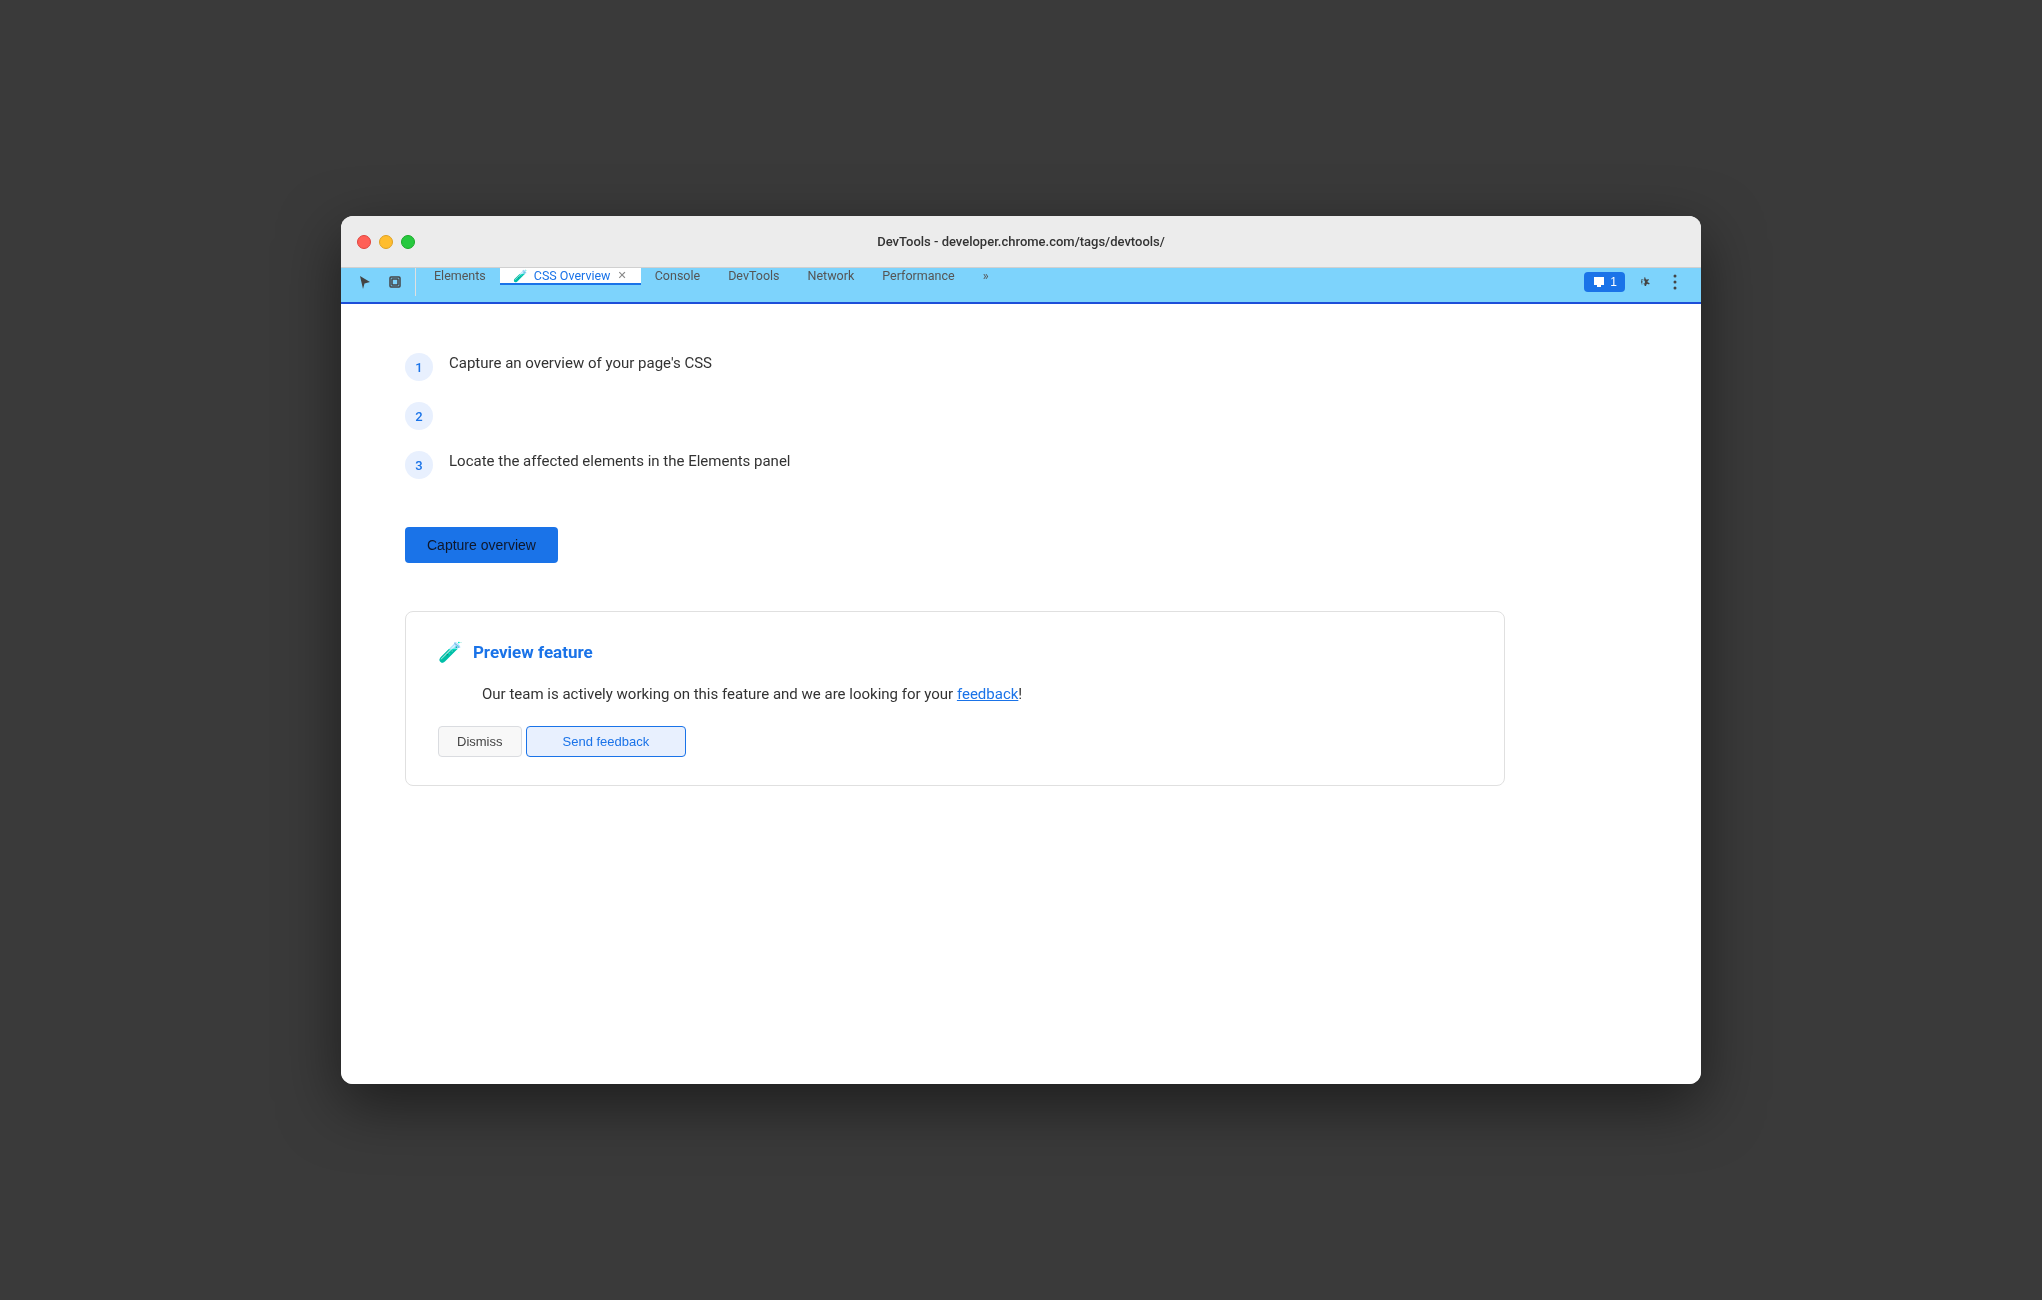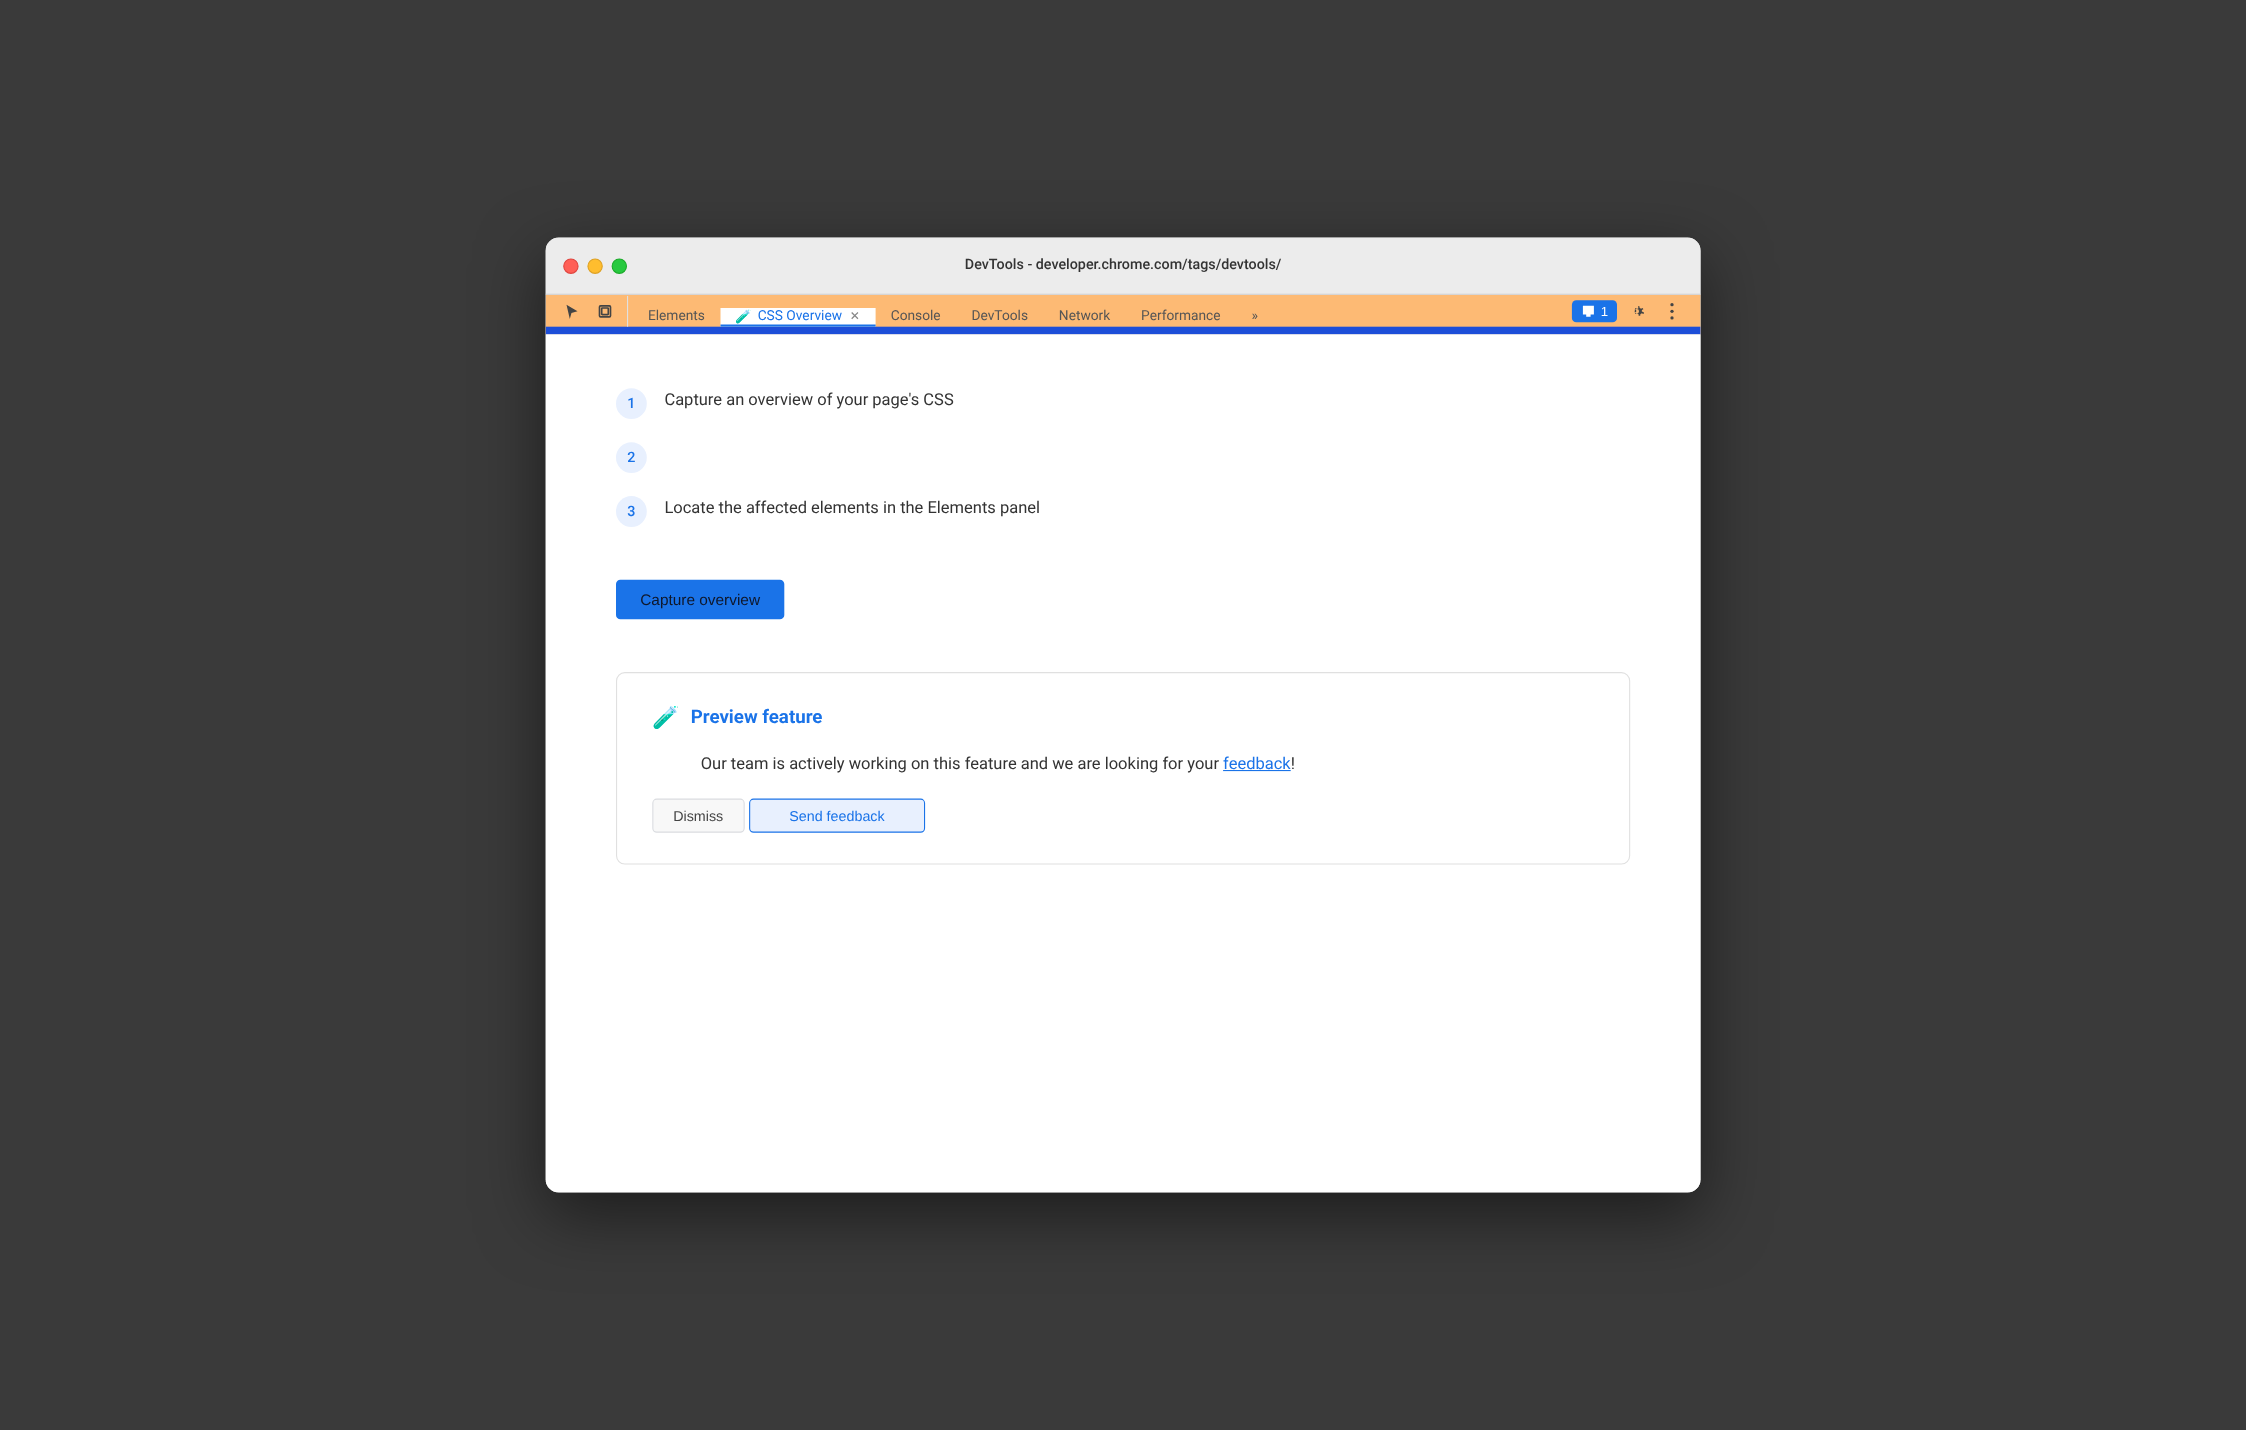--- a/index.html
+++ b/index.html
@@ -7,21 +7,21 @@
     body {
       background: #3a3a3a;
       display: flex;
       justify-content: center;
       align-items: center;
       min-height: 100vh;
       font-family: -apple-system, BlinkMacSystemFont, 'Segoe UI', Roboto, sans-serif;
     }
 
     .window {
-      width: 1050px;
+      width: 1360px;
       background: #f0f0f0;
       border-radius: 12px;
       box-shadow: 0 20px 60px rgba(0,0,0,0.5);
       overflow: hidden;
     }
 
     
     .titlebar {
       background: #ececec;
       height: 52px;
@@ -53,24 +53,24 @@
       position: absolute;
       left: 50%;
       transform: translateX(-50%);
       font-size: 13px;
       color: #333;
       font-weight: 500;
     }
 
     
     .devtools-toolbar {
-      background: #fdba74;
-      border-bottom: 7px solid #1d4ed8;
-      display: flex;
-      align-items: flex-end;
+      background: #7dd3fc;
+      border-bottom: 2px solid #1d4ed8;
+      display: flex;
+      align-items: flex-start;
       height: 36px;
       padding: 0 4px;
     }
 
     .toolbar-icons {
       display: flex;
       align-items: center;
       gap: 2px;
       padding: 0 6px;
       border-right: 1px solid #e0e0e0;

